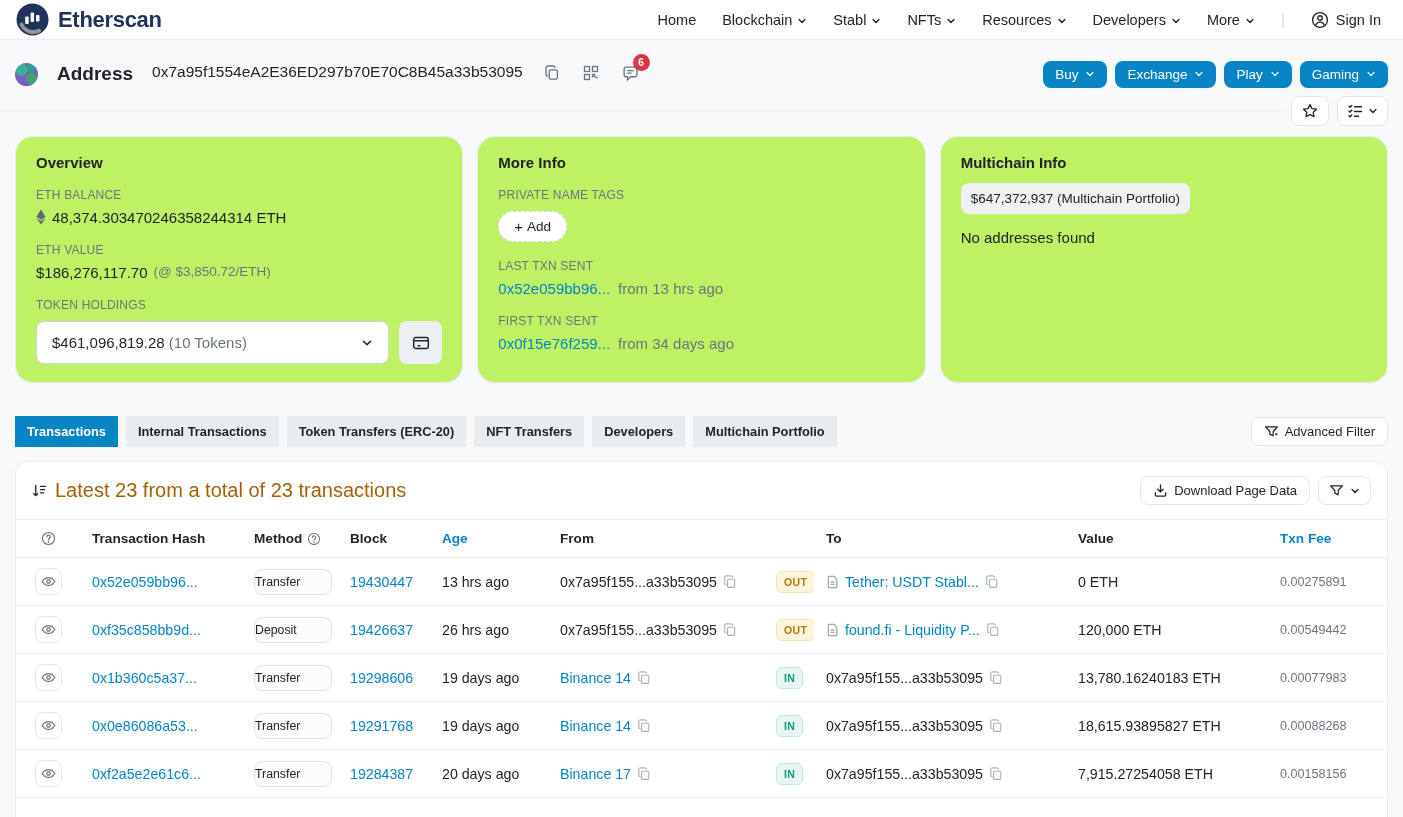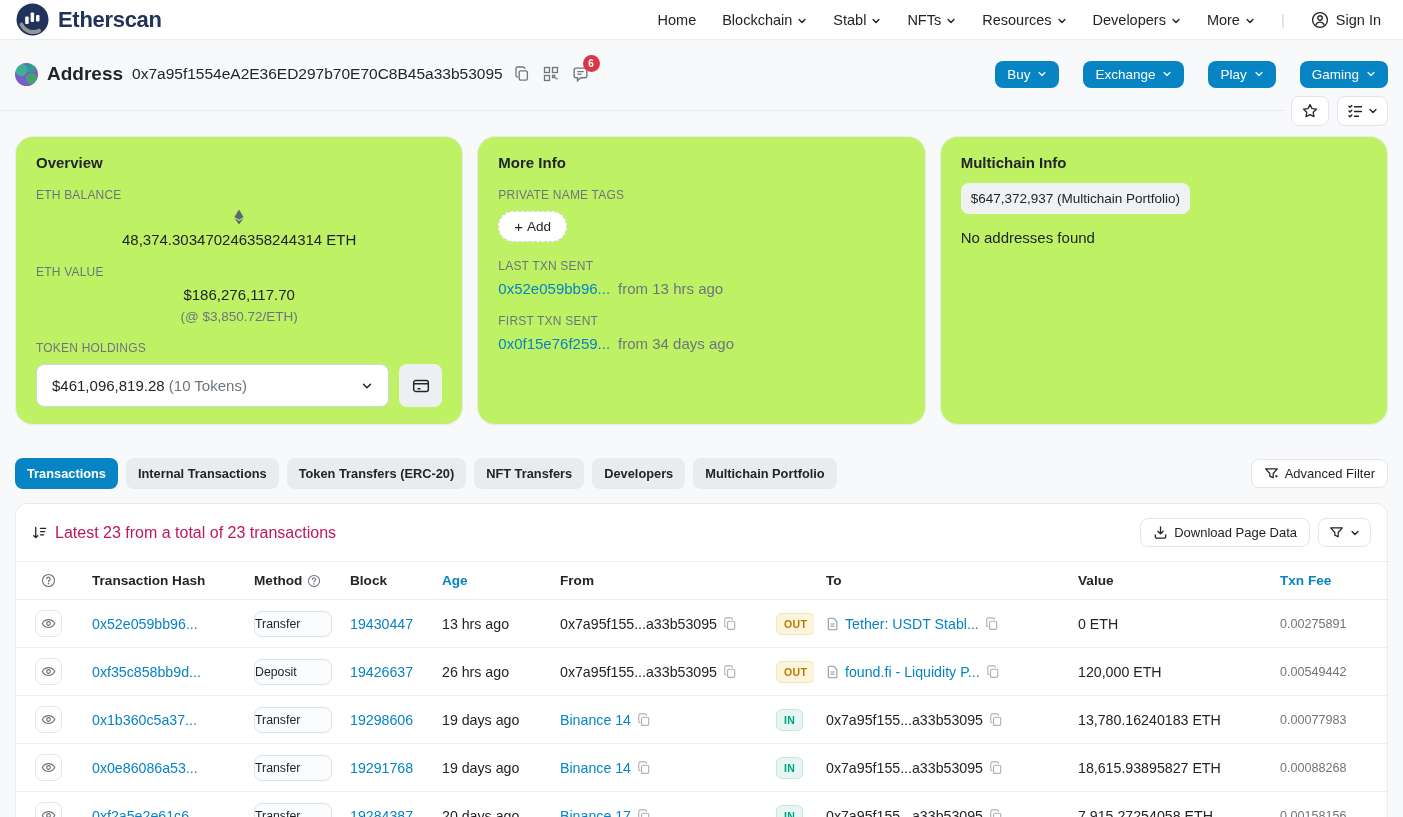--- a/index.html
+++ b/index.html
@@ -25,74 +25,74 @@
   .nav-item { display:flex; align-items:center; gap:5px; font-size:14.5px; font-weight:500; color:#212529; cursor:pointer; }
   .nav-item .chev { color:#212529; display:flex; margin-top:2px; }
   .nav-sep { color:#d3d8dd; font-size:15px; }
   .sign-in { display:flex; align-items:center; gap:7px; font-size:14.5px; font-weight:500; cursor:pointer; }
   .sign-in .pico { display:flex; color:#212529; }
 
   
   .page-head { position:relative; padding:14px 15px 6px; }
   .page-head::after { content:""; position:absolute; left:0; right:118px; top:70px; border-top:1px solid #e9ecef; }
   .addr-row { display:flex; align-items:center; justify-content:space-between; height:40px; }
-  .addr-left { display:flex; align-items:center; gap:9px; }
+  .addr-left { display:flex; gap:19px; }
   .avatar { width:23px; height:23px; border-radius:50%;
     background: radial-gradient(circle at 28% 30%, #3fae96 0 26%, rgba(0,0,0,0) 27%),
                 radial-gradient(circle at 72% 68%, #45a06c 0 24%, rgba(0,0,0,0) 25%),
                 radial-gradient(circle at 70% 22%, #2f9d8f 0 18%, rgba(0,0,0,0) 19%),
                 #7a5cc4; }
   .page-title { font-size:19px; font-weight:700; }
   .addr-hash { font-size:15.5px; color:#212529; }
   .head-icon-btn { background:none; border:none; color:#6c757d; padding:2px; display:flex; position:relative; }
   .cmt-badge { position:absolute; top:-9px; right:-9px; background:#dc3545; color:#fff;
     border-radius:50%; width:17px; height:17px; font-size:10px; font-weight:700;
     display:flex; align-items:center; justify-content:center; }
-  .action-btns { display:flex; gap:24px; }
+  .action-btns { display:flex; gap:8px; }
   .btn-primary { background:#0784c3; color:#fff; border:none; border-radius:8px;
     padding:6px 12px; font-size:13.5px; font-weight:500; display:flex; align-items:center; gap:7px; }
   .head-tools { display:flex; justify-content:flex-end; gap:8px; margin-top:2px; position:relative; }
   .tool-btn { background:#fff; border:1px solid #e2e5e9; border-radius:8px; height:30px;
     display:flex; align-items:center; justify-content:center; gap:5px; color:#212529; padding:0 9px; }
 
   
   .cards { display:flex; gap:14px; padding:4px 15px 0; }
   .card { flex:1; background:#bef264; border:1px solid #e9ecef; border-radius:18px;
     padding:17px 20px; min-height:247px; box-shadow:0 1px 2px rgba(0,0,0,.02); }
   .card-title { font-size:15px; font-weight:700; margin:0; }
   .lbl { font-size:12px; color:#6c757d; margin-top:17px; margin-bottom:7px; letter-spacing:.2px; }
-  .val { font-size:15px; display:flex; align-items:center; gap:6px;flex-direction:column; }
+  .val { font-size:15px; display:flex; gap:6px; }
   .muted { color:#6c757d; }
   .token-row { display:flex; gap:10px; margin-top:9px; }
   .select { flex:1; border:1px solid #ced4da; border-radius:8px; height:43px; background:#fff;
     display:flex; align-items:center; justify-content:space-between; padding:0 15px; font-size:15px; cursor:pointer; }
   .select .chev { color:#212529; display:flex; }
   .wallet-btn { width:43px; height:43px; border-radius:8px; border:none; background:#edf0f2;
     display:flex; align-items:center; justify-content:center; color:#212529; }
   .add-btn { margin-top:2px; background:#fff; border:1px dashed #ced4da; border-radius:17px;
     padding:6px 15px; font-size:13.5px; display:inline-flex; align-items:center; gap:4px; color:#212529; }
   .txn-line { font-size:15px; display:flex; align-items:center; gap:8px; }
   .mc-badge { display:inline-block; background:#eff1f3; border-radius:8px; padding:8px 10px;
     font-size:13.5px; margin-top:12px; }
   .mc-empty { font-size:15px; margin-top:15px; }
 
   
   .tabs-row { display:flex; justify-content:space-between; align-items:center; padding:0 15px; margin-top:33px; }
   .tabs { display:flex; gap:8px; }
   .tab { background:#e9ecef; border:none; color:#212529; font-size:12.8px; font-weight:600;
-    padding:8px 12px; border-radius:8px; }
+    padding:8px 12px; border-radius:0; }
   .tab.active { background:#0784c3; color:#fff; }
   .adv-btn { background:#fff; border:1px solid #e2e5e9; border-radius:8px; padding:6px 12px;
     font-size:13px; font-weight:500; display:flex; align-items:center; gap:6px; color:#212529; }
 
   
   .tcard { margin:14px 15px 0; background:#fff; border:1px solid #e9ecef; border-radius:12px;
     height:420px; box-shadow:0 1px 2px rgba(0,0,0,.02); overflow:hidden; }
   .tcard-head { display:flex; align-items:center; justify-content:space-between; padding:14px 16px; }
-  .summary { display:flex; align-items:center; gap:8px; font-size:16px; color:#be185d; }
+  .summary { display:flex; align-items:center; gap:8px; font-size:20px; color:#a16207; }
   .summary .sort-ic { color:#212529; display:flex; }
   .thead-actions { display:flex; gap:8px; }
 
   .grid { display:grid; grid-template-columns:64px 162px 96px 92px 118px 208px 58px 252px 202px 1fr; align-items:center; }
   .thead { height:39px; border-top:1px solid #e9ecef; border-bottom:1px solid #e9ecef;
     font-size:13.6px; font-weight:700; }
   .th { padding-left:12px; display:flex; align-items:center; gap:5px; }
   .th.center { justify-content:center; padding-left:0; }
   .th .q { color:#6c757d; display:flex; }
   .th.blue { color:#0784c3; cursor:pointer; }

